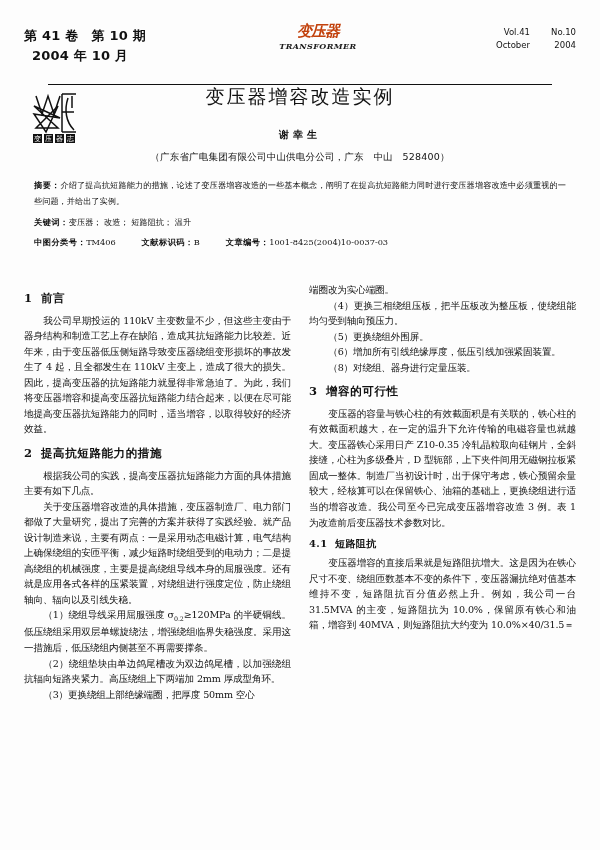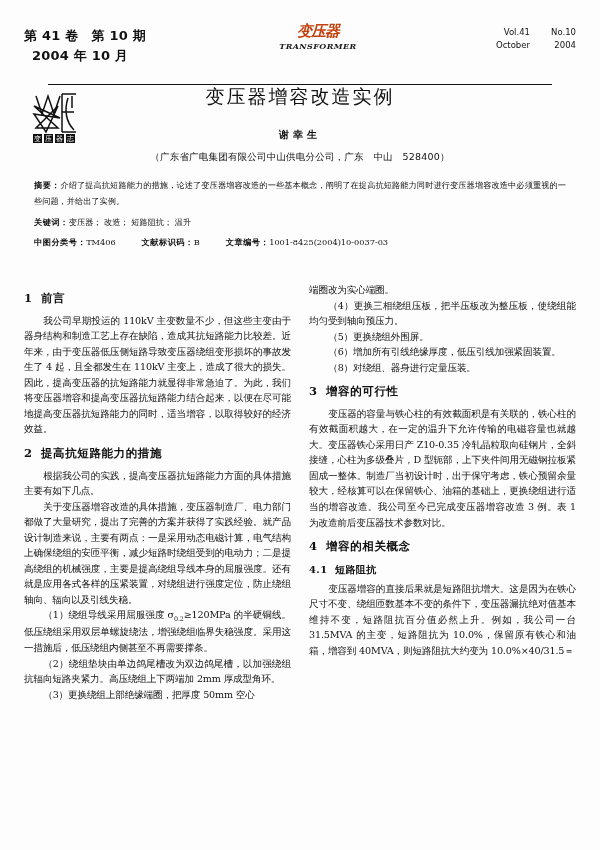--- a/index.html
+++ b/index.html
@@ -301,22 +301,19 @@
       <p>（4）更换三相绕组压板，把半压板改为整压板，使绕组能均匀受到轴向预压力。</p>
       <p>（5）更换绕组外围屏。</p>
       <p>（6）增加所有引线绝缘厚度，低压引线加强紧固装置。</p>
       <p>（8）对绕组、器身进行定量压装。</p>
 
       <h2 class="sec">
         <span class="num">3</span><span>增容的可行性</span>
       </h2>
       <p>变压器的容量与铁心柱的有效截面积是有关联的，铁心柱的有效截面积越大，在一定的温升下允许传输的电磁容量也就越大。变压器铁心采用日产 Z10-0.35 冷轧晶粒取向硅钢片，全斜接缝，心柱为多级叠片，D 型轭部，上下夹件间用无磁钢拉板紧固成一整体。制造厂当初设计时，出于保守考虑，铁心预留余量较大，经核算可以在保留铁心、油箱的基础上，更换绕组进行适当的增容改造。我公司至今已完成变压器增容改造 3 例。表 1 为改造前后变压器技术参数对比。</p>
 
-      <h2 class="sec">
-        <span class="num">4</span><span>增容的相关概念</span>
-      </h2>
       <h3 class="subsec">
         <span class="num">4.1</span><span>短路阻抗</span>
       </h3>
       <p>变压器增容的直接后果就是短路阻抗增大。这是因为在铁心尺寸不变、绕组匝数基本不变的条件下，变压器漏抗绝对值基本维持不变，短路阻抗百分值必然上升。例如，我公司一台 31.5MVA 的主变，短路阻抗为 10.0%，保留原有铁心和油箱，增容到 40MVA，则短路阻抗大约变为 10.0%×40/31.5＝</p>
     </div>
   </div>
 </div>
 
 </body></html>

